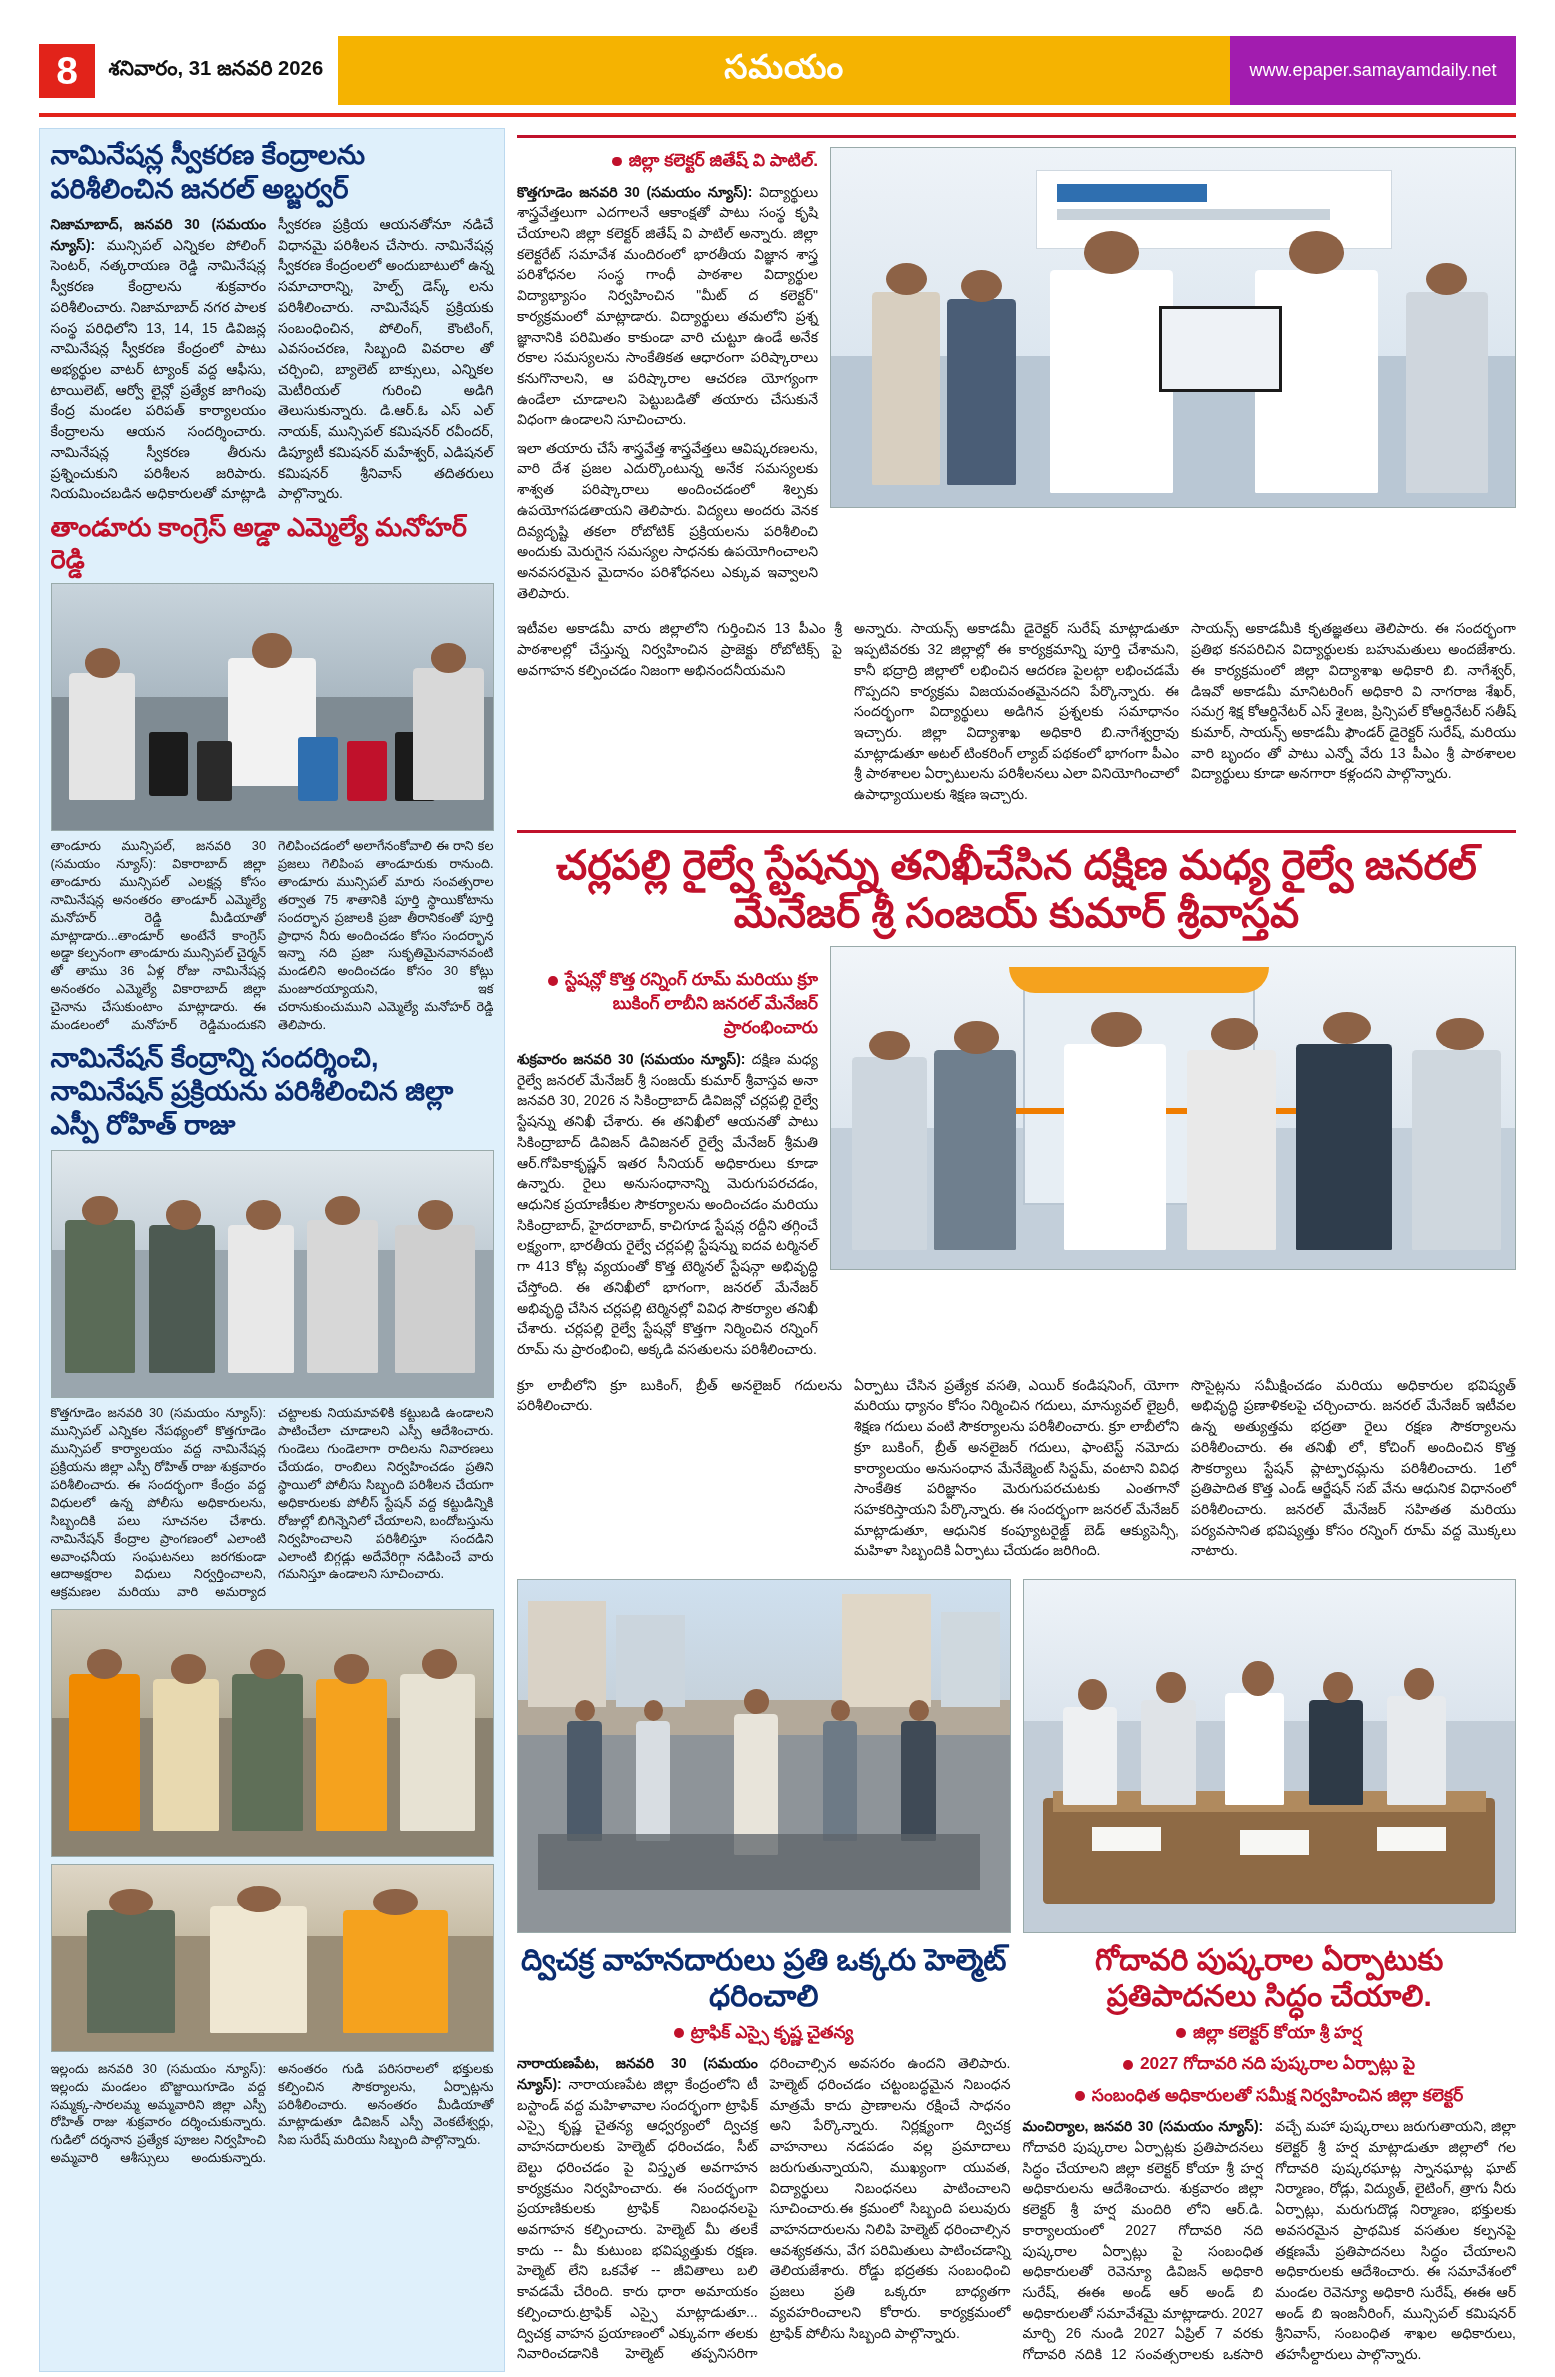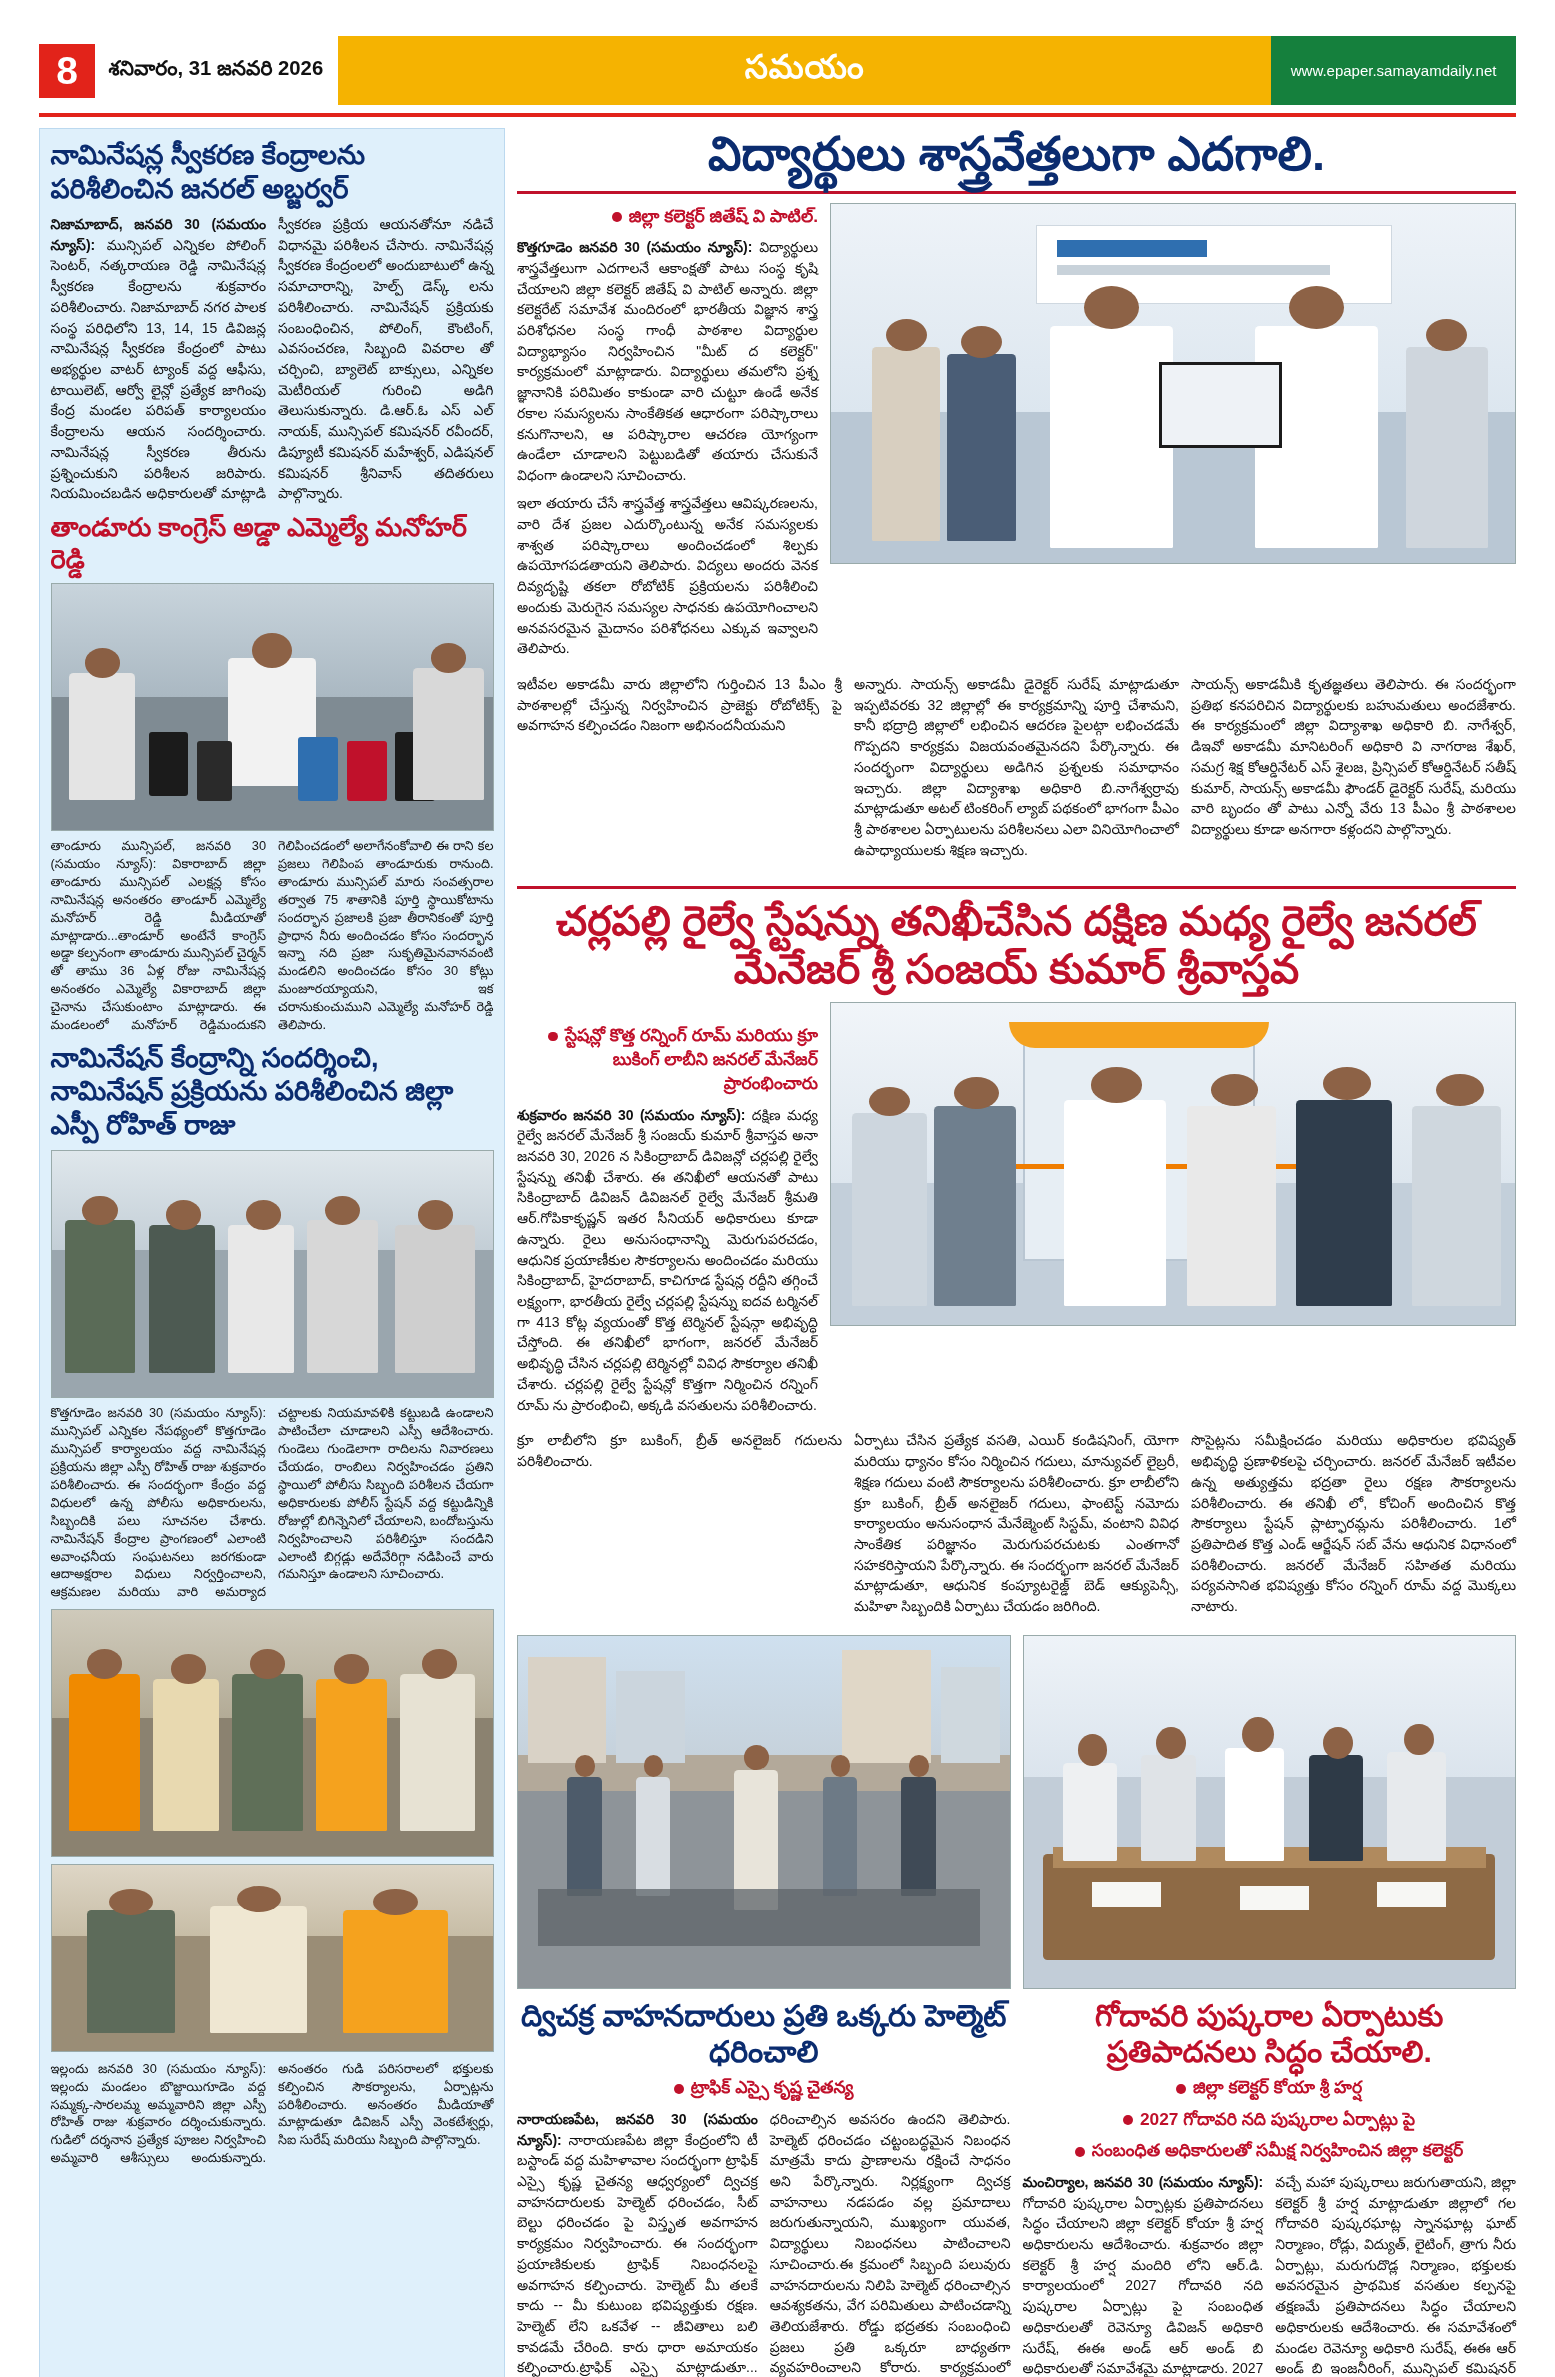--- a/index.html
+++ b/index.html
@@ -50,25 +50,25 @@
     flex:1 1 auto;
     background:#f5b301;
     display:flex; align-items:center; justify-content:center;
     color:#ffffff;
     font-size:33px;
     font-weight:bold;
     letter-spacing:0.8px;
   }
   .mast-right {
     flex:0 0 auto;
-    background:#15803d;
+    background:#a21caf;
     color:#fff;
     display:flex; align-items:center; justify-content:center;
     padding:0 19.6px;
-    font-size:15px;
+    font-size:18px;
   }
 
   .rule-red {
     height:4.5px; background:#e2231a; margin:7.5px 39px 0 39px;
   }
 
   
   .content {
     display:flex;
     gap:12px;
@@ -293,21 +293,20 @@
           <div class="head" style="left:73%;top:13%;width:10%;height:14%;background:#8d6246;"></div>
         </div>
       </div>
       <p class="caption two-col" style="margin-top:7.5px">ఇల్లందు జనవరి 30 (సమయం న్యూస్): ఇల్లందు మండలం బొజ్జాయిగూడెం వద్ద సమ్మక్క-సారలమ్మ అమ్మవారిని జిల్లా ఎస్పీ రోహిత్ రాజు శుక్రవారం దర్శించుకున్నారు. గుడిలో దర్శనాన ప్రత్యేక పూజల నిర్వహించి అమ్మవారి ఆశీస్సులు అందుకున్నారు. అనంతరం గుడి పరిసరాలలో భక్తులకు కల్పించిన సౌకర్యాలను, ఏర్పాట్లను పరిశీలించారు. అనంతరం మీడియాతో మాట్లాడుతూ డివిజన్ ఎస్పీ వెంకటేశ్వర్లు, సిఐ సురేష్ మరియు సిబ్బంది పాల్గొన్నారు.</p>
 
     </div>
 
     <div class="col-right">
 
       <div>
-        <h1 class="head-main">విద్యార్థులు శాస్త్రవేత్తలుగా ఎదగాలి.</h1>
         <div class="red-rule"></div>
 
         <div style="display:flex;gap:12px;">
           <div style="flex:0 0 301px;">
             <div class="bullet-line left"><span class="dot"></span><span>జిల్లా కలెక్టర్ జితేష్ వి పాటిల్.</span></div>
             <p class="body"><span class="dateline">కొత్తగూడెం జనవరి 30 (సమయం న్యూస్):</span> <span>విద్యార్థులు శాస్త్రవేత్తలుగా ఎదగాలనే ఆకాంక్షతో పాటు సంస్థ కృషి చేయాలని జిల్లా కలెక్టర్ జితేష్ వి పాటిల్ అన్నారు. జిల్లా కలెక్టరేట్ సమావేశ మందిరంలో భారతీయ విజ్ఞాన శాస్త్ర పరిశోధనల సంస్థ గాంధీ పాఠశాల విద్యార్థుల విద్యాభ్యాసం నిర్వహించిన "మీట్ ద కలెక్టర్" కార్యక్రమంలో మాట్లాడారు. విద్యార్థులు తమలోని ప్రశ్న జ్ఞానానికి పరిమితం కాకుండా వారి చుట్టూ ఉండే అనేక రకాల సమస్యలను సాంకేతికత ఆధారంగా పరిష్కారాలు కనుగొనాలని, ఆ పరిష్కారాల ఆచరణ యోగ్యంగా ఉండేలా చూడాలని పెట్టుబడితో తయారు చేసుకునే విధంగా ఉండాలని సూచించారు.</span></p>
             <p class="body">ఇలా తయారు చేసే శాస్త్రవేత్త శాస్త్రవేత్తలు ఆవిష్కరణలను, వారి దేశ ప్రజల ఎదుర్కొంటున్న అనేక సమస్యలకు శాశ్వత పరిష్కారాలు అందించడంలో శిల్పకు ఉపయోగపడతాయని తెలిపారు. విద్యలు అందరు వెనక దివ్యదృష్టి తకలా రోబోటిక్ ప్రక్రియలను పరిశీలించి అందుకు మెరుగైన సమస్యల సాధనకు ఉపయోగించాలని అనవసరమైన మైదానం పరిశోధనలు ఎక్కువ ఇవ్వాలని తెలిపారు.</p>
           </div>
           <div style="flex:1 1 auto;">
             <div class="photo" style="height:361px">

